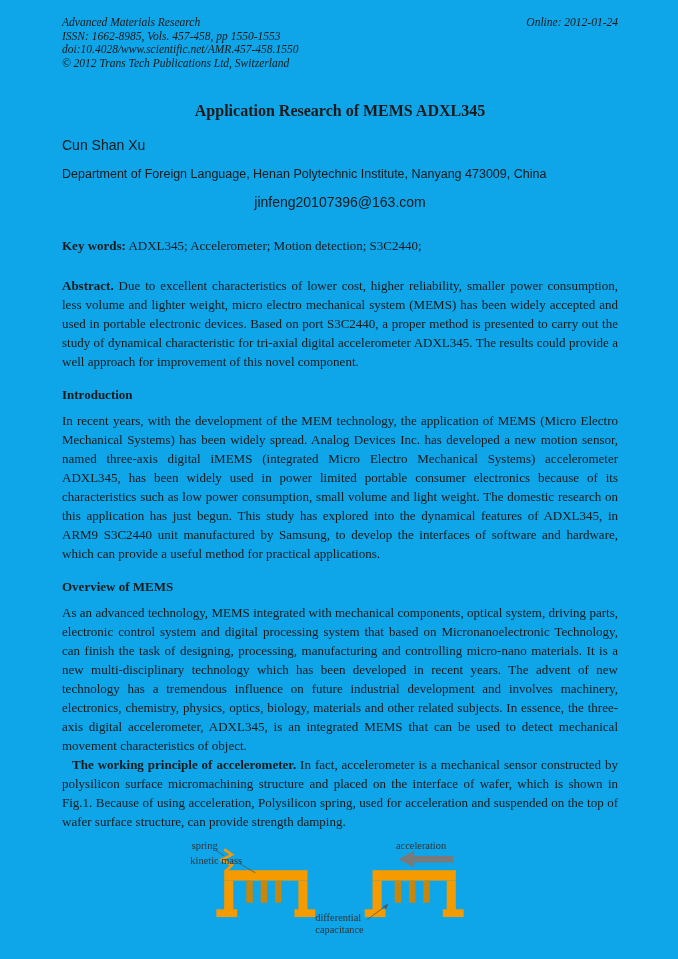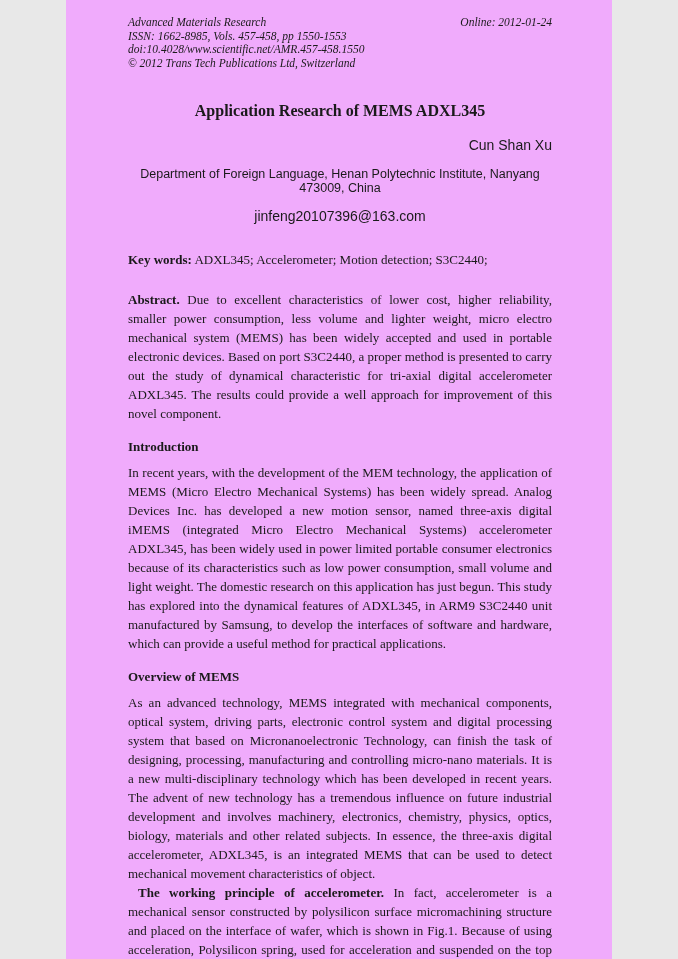--- a/index.html
+++ b/index.html
@@ -1,35 +1,35 @@
 <!DOCTYPE html>
 <html><head>
 <meta charset="utf-8">
 <style>
   html,body{margin:0;padding:0;background:#e8e8e8;}
   .page{
-    width:546px;height:959px;background:#f0abfc;margin:0 auto;
+    width:678px;height:959px;background:#0ea5e9;margin:0 auto;
     position:relative;box-sizing:border-box;
     padding:16px 60px 20px 62px;
     font-family:"Liberation Serif", serif;color:#1a1a1a;
   }
   .hdr{display:flex;justify-content:space-between;align-items:flex-start;}
   .hdr-left{font-style:italic;font-size:11.5px;line-height:13.5px;}
   .hdr-right{font-style:italic;font-size:11.5px;line-height:13.5px;white-space:nowrap;}
   .title{
     font-family:Liberation Serif, serif;font-weight:bold;font-size:16px;
     text-align:center;margin-top:32px;
   }
   .author{
     font-family:"Liberation Sans", sans-serif;font-size:14px;
-    text-align:right;margin-top:17px;
+    text-align:left;margin-top:17px;
   }
   .affil{
     font-family:"Liberation Sans", sans-serif;font-size:12.5px;
-    text-align:center;margin-top:14px;
+    text-align:left;margin-top:14px;
   }
   .email{
     font-family:"Liberation Sans", sans-serif;font-size:14px;
     text-align:center;margin-top:13px;
   }
   .kw{
     font-size:13px;margin-top:28px;
     font-family:"Liberation Serif", serif;
   }
   .kw b{font-weight:bold;text-align:center;}

